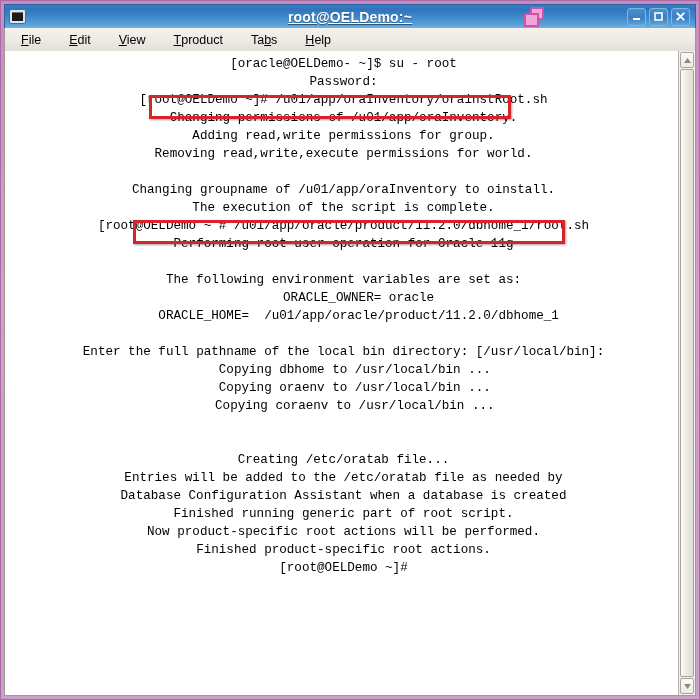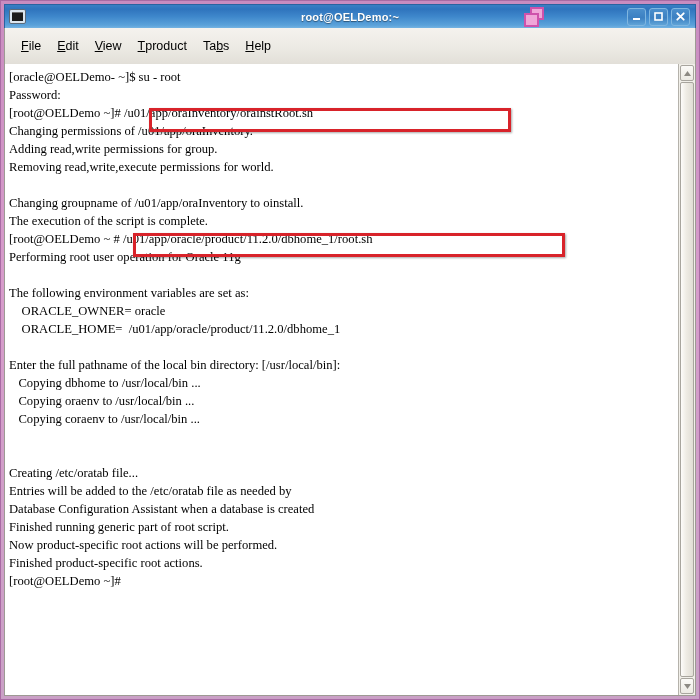--- a/index.html
+++ b/index.html
@@ -64,26 +64,27 @@
     display: block;
     width: 11px;
     height: 8px;
     background: #1b1b1b;
     border-top: 1px solid #6d6d6d;
   }
   #titlebar .tb-title {
     position: absolute;
     left: 0; right: 0;
     text-align: center;
-    font-size: 11px;
+    font-size: 14px;
     font-weight: bold;
     color: #ffffff;
     letter-spacing: 0.2px;
     text-shadow: 0 1px 1px rgba(0,0,0,0.45);
     pointer-events: none;
+    text-decoration: underline;
   }
   #titlebar .tb-spacer { flex: 1 1 auto; }
 
   
   .tb-stack {
     position: absolute;
     left: 518px;
     top: 2px;
     width: 25px;
     height: 22px;
@@ -113,29 +114,30 @@
     background: linear-gradient(to bottom, #4b8fcc 0%, #3c80c2 55%, #5fa3d7 100%);
     display: flex;
     align-items: center;
     justify-content: center;
     cursor: pointer;
   }
   .tb-btn svg { display: block; }
 
   
   #menubar {
-    height: 36px;
+    height: 23px;
     min-height: 23px;
     box-sizing: border-box;
     background: linear-gradient(to bottom, #f5f2ee 0%, #eceae4 55%, #e2dfd8 100%);
     border-left: 1px solid #9d9a94;
     border-right: 1px solid #9d9a94;
     display: flex;
     align-items: center;
     padding-left: 8px;
+    gap: 12px;
   }
   .menu-item {
     font-size: 12.5px;
     color: #000000;
     padding: 2px 8px;
     cursor: default;
     white-space: nowrap;
   }
   .menu-item u { text-decoration: underline; }
 
@@ -151,26 +153,27 @@
     position: relative;
   }
   #screen {
     flex: 1 1 auto;
     position: relative;
     overflow: hidden;
     background: #ffffff;
     padding: 4px 0 0 4px;
   }
   #lines {
-    font-family: Liberation Serif, serif;
+    font-family: Liberation Mono, monospace;
     font-size: 12.6px;
     line-height: 18px;
     color: #000000;
     white-space: pre;
     letter-spacing: 0px;
+    text-align: center;
   }
   #lines div { height: 18px; }
 
   
   .redbox {
     position: absolute;
     box-sizing: border-box;
     border: 3px solid #d8232a;
     background: transparent;
     pointer-events: none;

